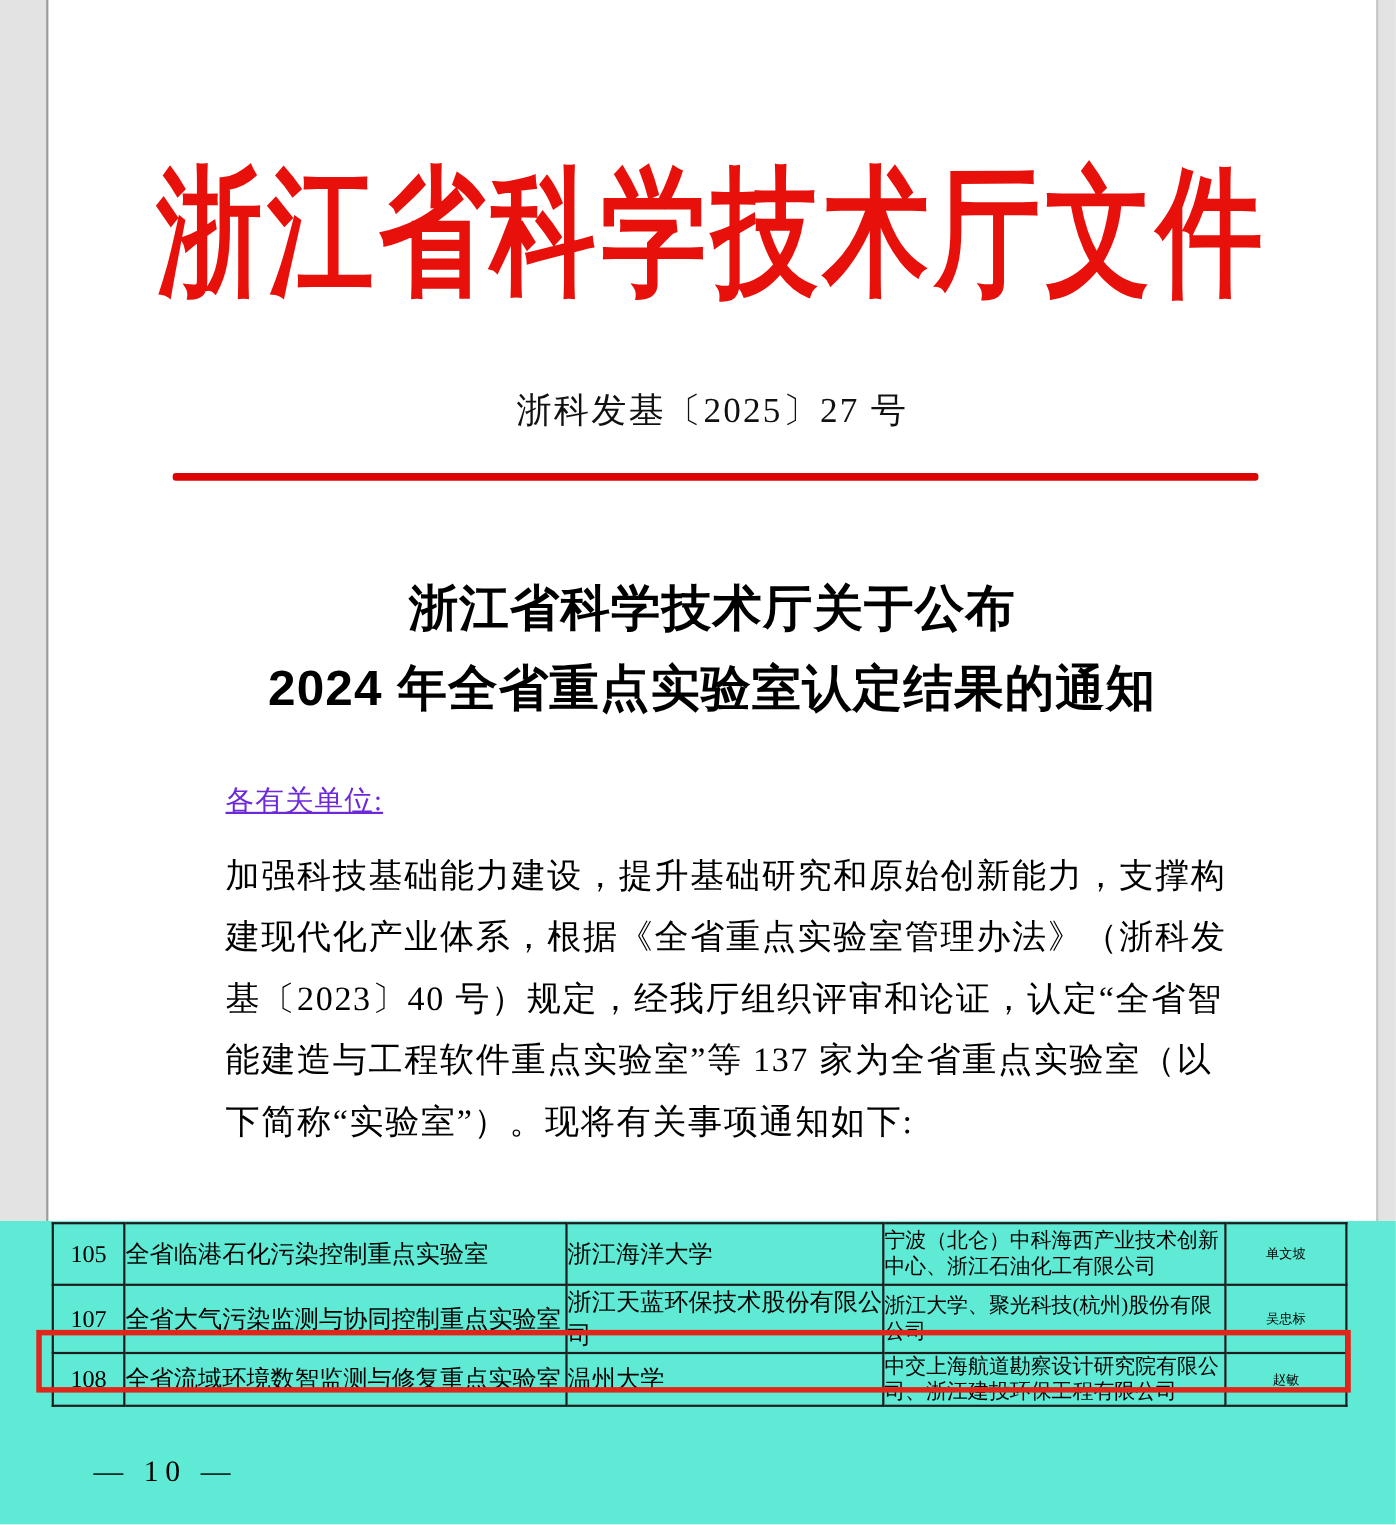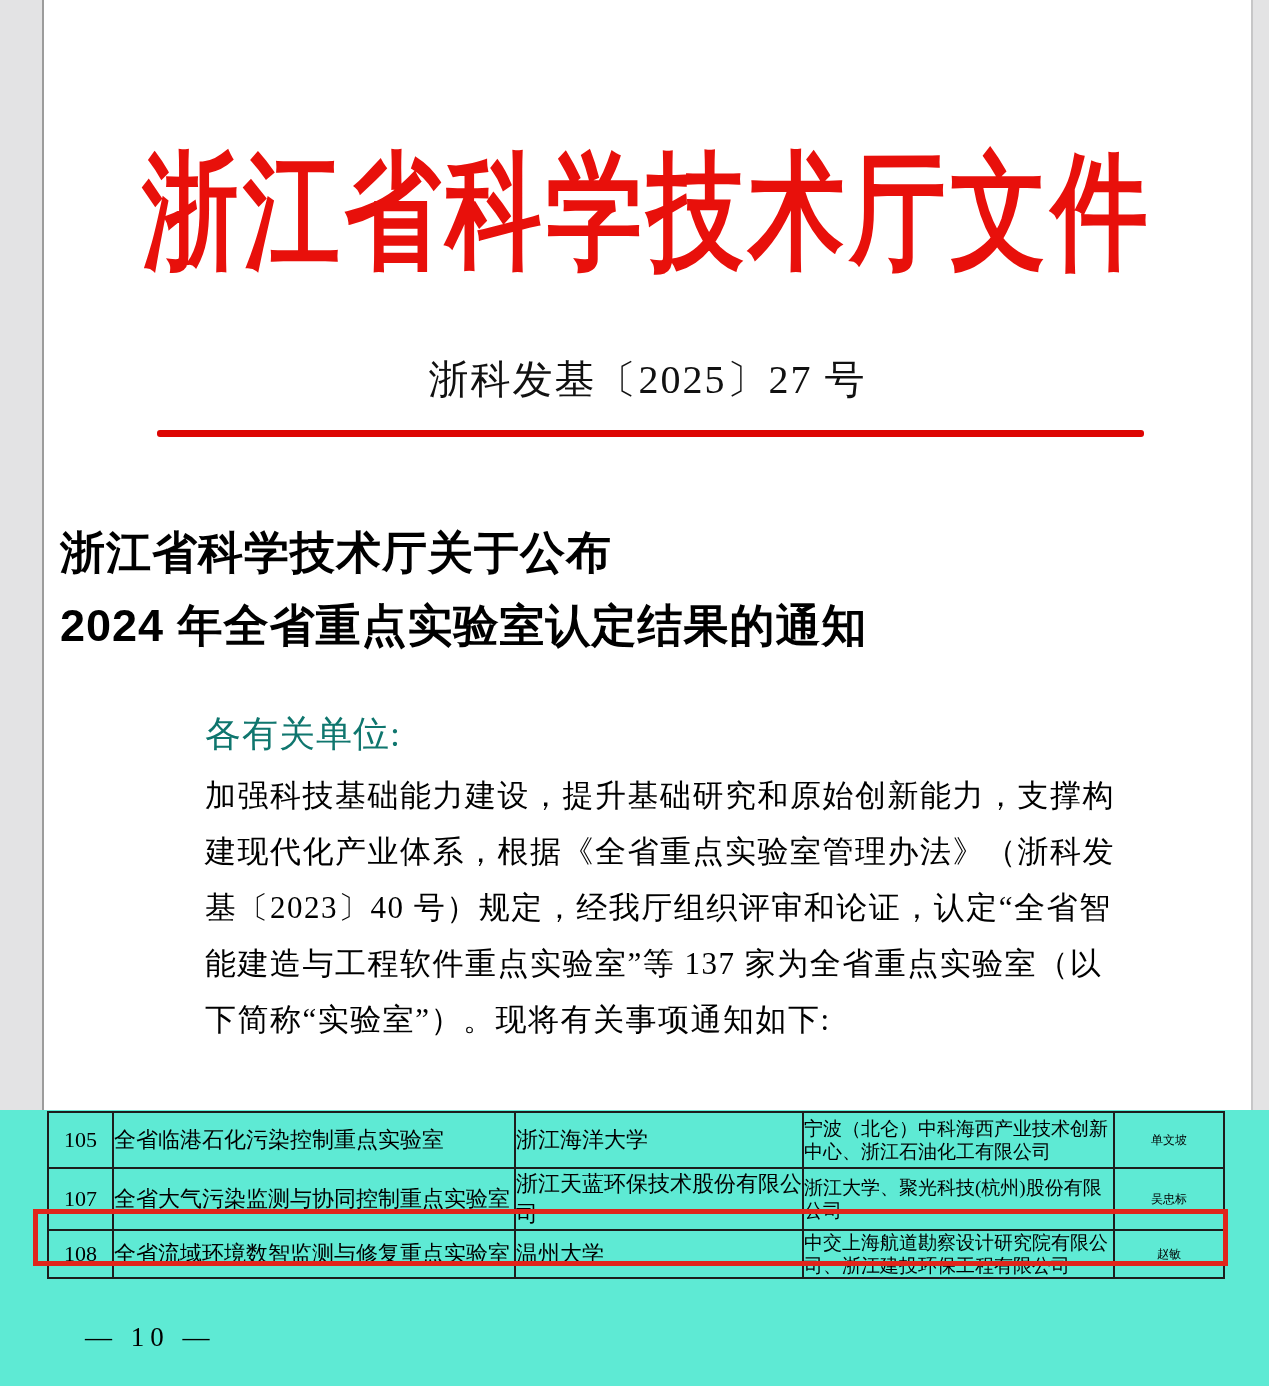--- a/index.html
+++ b/index.html
@@ -42,52 +42,52 @@
     transform-origin: center top;
     white-space: nowrap;
   }
 
   .doc-number {
     position: absolute;
     left: 0; top: 352px;
     width: 100%;
     text-align: center;
     color: #111111;
-    font-size: 40px;
+    font-size: 32px;
     letter-spacing: 2px;
   }
 
   .red-rule {
     position: absolute;
     left: 113px; top: 430px;
     width: 987px; height: 7px;
     background: #dd0503;
     border-radius: 3px;
   }
 
   .notice-title {
     position: absolute;
     left: 0; top: 516px;
     width: 100%;
-    text-align: left;
+    text-align: center;
     color: #000000;
     font-family: "Liberation Sans", sans-serif;
     font-weight: 900;
     font-size: 45px;
     line-height: 73px;
     letter-spacing: 1px;
-    padding-left: 16px;
   }
 
   .greeting {
     position: absolute;
     left: 161px; top: 710px;
-    font-size: 36px;
-    color: #0f766e;
+    font-size: 26px;
+    color: #6d28d9;
     letter-spacing: 1px;
+    text-decoration: underline;
   }
 
   .body-text {
     position: absolute;
     left: 161px; top: 768px;
     width: 960px;
     font-size: 31px;
     color: #000;
     letter-spacing: 1.5px;
   }

